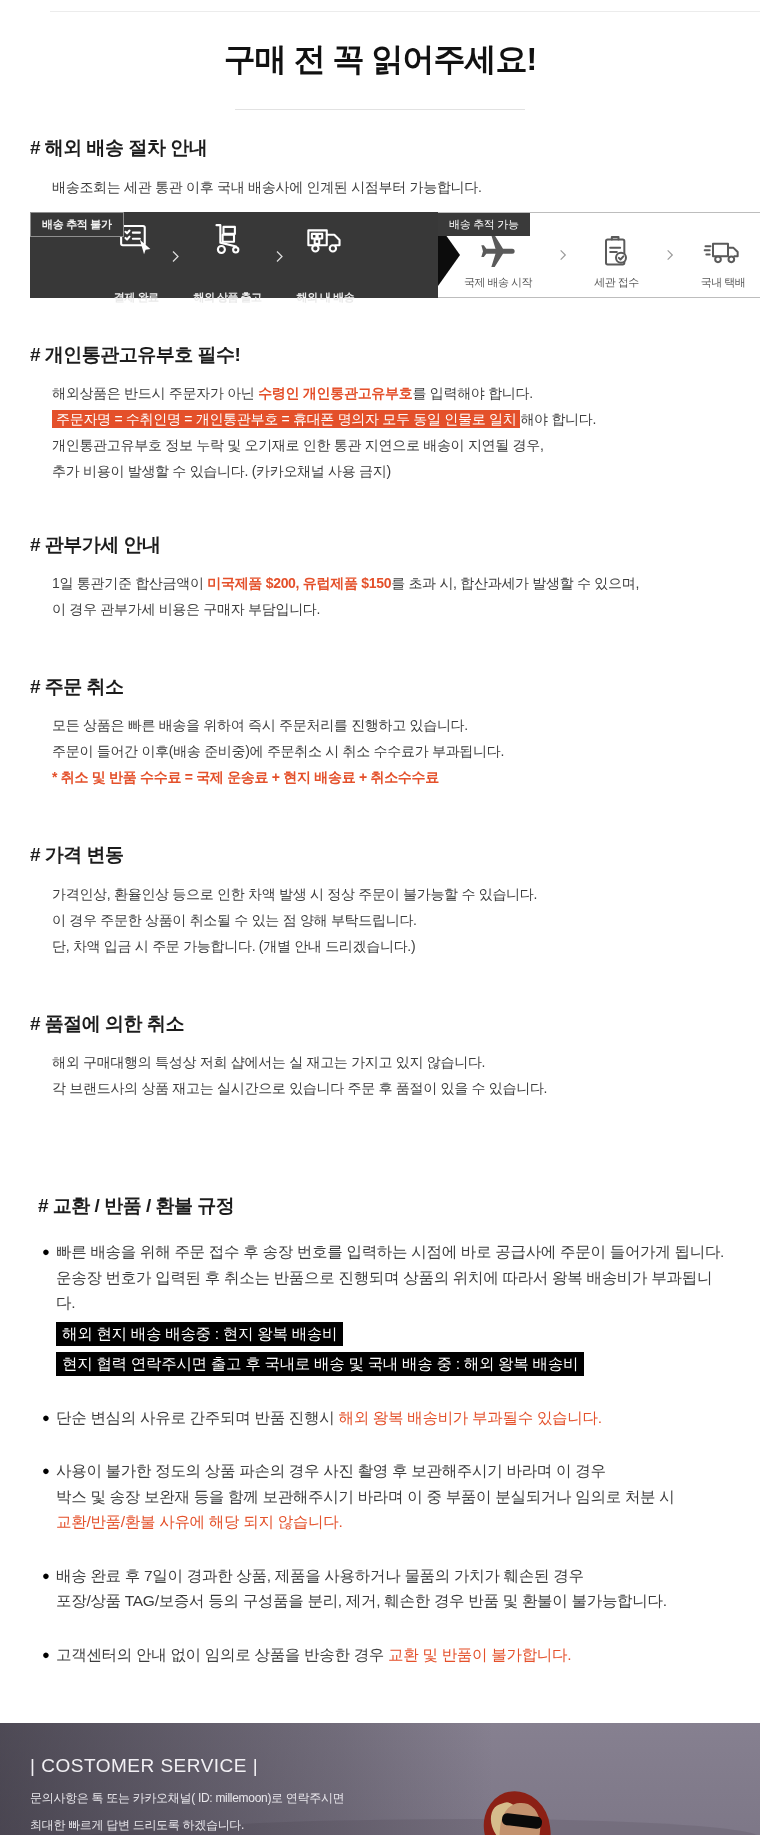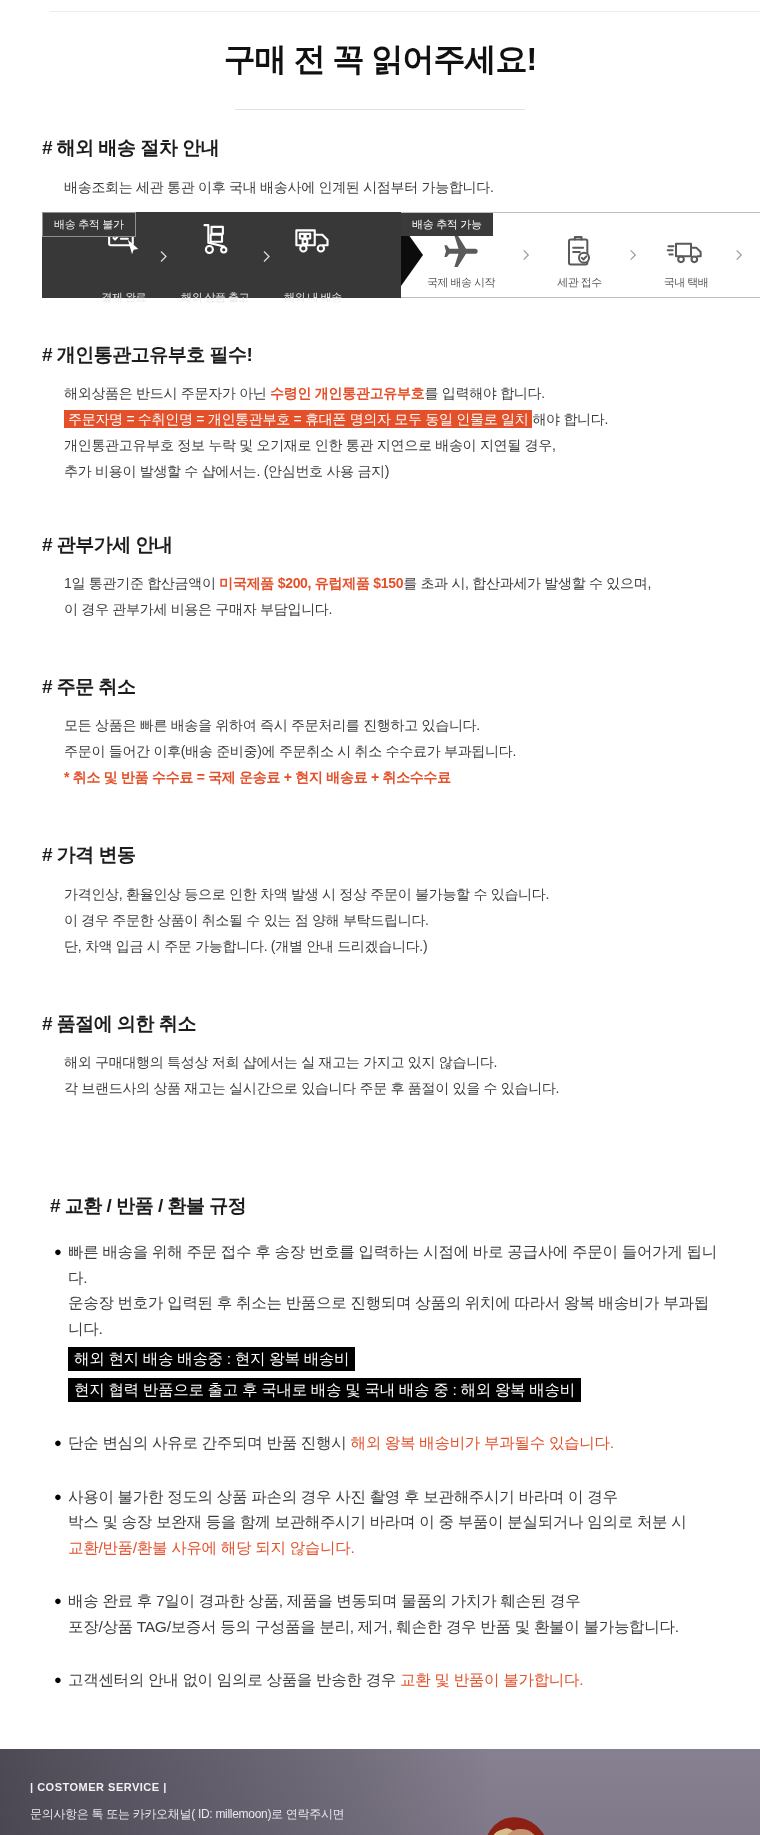--- a/index.html
+++ b/index.html
@@ -10,33 +10,33 @@
   }
   *{margin:0;padding:0;box-sizing:border-box;}
   html,body{background:#fff;}
   body{font-family:"Liberation Sans","DejaVu Sans",sans-serif;color:var(--body);}
   .page{width:760px;min-height:1835px;margin:0 auto;background:#fff;overflow:hidden;}
 
   .top-rule{margin:11px 0 0 50px;border-top:1px solid #ececec;}
   h1.title{margin-top:26px;text-align:center;font-size:32px;font-weight:700;color:#111;letter-spacing:-1px;}
   .title-rule{width:290px;margin:27px auto 0;border-top:1px solid #e2e2e2;}
 
-  .main{padding:0 42px;}
+  .main{padding:0 30px;}
   .sec h2{font-size:19px;font-weight:700;color:var(--ink);letter-spacing:-.5px;}
   .sec p{font-size:14px;line-height:26px;color:var(--body);margin-left:22px;letter-spacing:-.3px;}
   .s1{margin-top:25px;}
   .s1 p{margin-top:13px;}
   .em{color:var(--accent);font-weight:700;}
   .em-reg{color:var(--accent);}
   .hl-orange{background:var(--accent);color:#fff;padding:1px 4px;}
   .hl-black{display:inline-block;background:#000;color:#fff;padding:2px 6px;margin-top:6px;font-size:15.5px;line-height:20px;letter-spacing:-.3px;}
 
   
   .diagram{display:flex;margin-top:12px;height:86px;}
-  .diag-left{position:relative;width:359px;background:var(--diag-dark);flex:none;}
+  .diag-left{position:relative;width:408px;background:var(--diag-dark);flex:none;font-weight:bold;}
   .diag-right{position:relative;flex:1;background:#fff;border:1px solid #bdbdbd;border-left:none;}
   .tag{position:absolute;top:0;left:0;font-size:11px;padding:4px 11px;letter-spacing:-.3px;}
   .tag-outline{border:1px solid #8f8f8f;color:#f1f1f1;background:var(--diag-dark);}
   .tag-dark{background:#3a3a3a;color:#fff;}
   .steps{display:flex;align-items:center;justify-content:center;height:100%;gap:10px;}
   .diag-left .steps{padding-top:14px;}
   .diag-right .steps{padding-top:12px;padding-left:26px;gap:24px;}
   .step{display:flex;flex-direction:column;align-items:center;gap:3px;}
   .step .slabel{font-size:11px;letter-spacing:-.5px;white-space:nowrap;}
   .diag-left .step{color:#fff;gap:29px;}
@@ -75,21 +75,21 @@
     background:linear-gradient(180deg,#868090 0%,#7e7888 28%,#6f6978 52%,#4f4a57 76%,#302d36 100%);}
   .f-ridge{position:absolute;left:0;right:0;top:96px;height:70px;background:#6e6877;border-radius:100% 60% 0 0/60px 30px 0 0;opacity:.6;}
   .w-scarf{position:absolute;left:484px;bottom:238px;width:66px;height:74px;background:#8c2015;
     border-radius:52% 58% 46% 54%;transform:rotate(-6deg);}
   .w-hair{position:absolute;left:492px;bottom:258px;width:30px;height:42px;background:#d6bd8c;border-radius:50% 40% 30% 60%;transform:rotate(-18deg);}
   .w-head{position:absolute;left:500px;bottom:246px;width:40px;height:54px;background:#c3926e;border-radius:46% 46% 42% 42%;transform:rotate(6deg);}
   .w-glasses{position:absolute;left:502px;bottom:276px;width:40px;height:12px;background:#0a0a0a;border-radius:5px;transform:rotate(7deg);}
   .f-shade{position:absolute;inset:0;background:linear-gradient(90deg,rgba(22,20,27,.5) 0%,rgba(22,20,27,.18) 45%,rgba(22,20,27,0) 65%);}
 
   .f-text{position:relative;z-index:5;padding:32px 30px 0;}
-  .cs-title{font-size:11px;color:#f2f0f4;letter-spacing:.5px;font-weight:700;}
+  .cs-title{font-size:19px;color:#f2f0f4;letter-spacing:.5px;font-weight:400;}
   .cs-line{font-size:12px;line-height:27px;color:#e9e7ec;letter-spacing:-.3px;}
   .cs-line.first{margin-top:8px;}
 
   svg{display:block;}
 </style>
 </head>
 <body>
 
 <div class="page">
 
@@ -219,21 +219,21 @@
         </div>
       </div>
     </section>
 
     <section class="sec s2">
       <h2># 개인통관고유부호 필수!</h2>
       <div class="lines">
         <p><span>해외상품은 반드시 주문자가 아닌 </span><span class="em">수령인 개인통관고유부호</span><span>를 입력해야 합니다.</span></p>
         <p><span class="hl-orange">주문자명 = 수취인명 = 개인통관부호 = 휴대폰 명의자 모두 동일 인물로 일치</span><span>해야 합니다.</span></p>
         <p>개인통관고유부호 정보 누락 및 오기재로 인한 통관 지연으로 배송이 지연될 경우,</p>
-        <p>추가 비용이 발생할 수 샵에서는. (안심번호 사용 금지)</p>
+        <p>추가 비용이 발생할 수 있습니다. (카카오채널 사용 금지)</p>
       </div>
     </section>
 
     <section class="sec s3">
       <h2># 관부가세 안내</h2>
       <div class="lines">
         <p><span>1일 통관기준 합산금액이 </span><span class="em">미국제품 $200, 유럽제품 $150</span><span>를 초과 시, 합산과세가 발생할 수 있으며,</span></p>
         <p>이 경우 관부가세 비용은 구매자 부담입니다.</p>
       </div>
     </section>
@@ -266,41 +266,41 @@
 
     <section class="sec s7">
       <h2># 교환 / 반품 / 환불 규정</h2>
       <div class="bullets">
         <div class="bullet">
           <span class="dot">●</span>
           <div class="btext">
             <p>빠른 배송을 위해 주문 접수 후 송장 번호를 입력하는 시점에 바로 공급사에 주문이 들어가게 됩니다.</p>
             <p>운송장 번호가 입력된 후 취소는 반품으로 진행되며 상품의 위치에 따라서 왕복 배송비가 부과됩니다.</p>
             <p><span class="hl-black">해외 현지 배송 배송중 : 현지 왕복 배송비</span></p>
-            <p><span class="hl-black">현지 협력 반품으로 출고 후 국내로 배송 및 국내 배송 중 : 해외 왕복 배송비</span></p>
+            <p><span class="hl-black">현지 협력 연락주시면 출고 후 국내로 배송 및 국내 배송 중 : 해외 왕복 배송비</span></p>
           </div>
         </div>
         <div class="bullet gap-lg">
           <span class="dot">●</span>
           <div class="btext">
             <p><span>단순 변심의 사유로 간주되며 반품 진행시 </span><span class="em-reg">해외 왕복 배송비가 부과될수 있습니다.</span></p>
           </div>
         </div>
         <div class="bullet gap-lg">
           <span class="dot">●</span>
           <div class="btext">
             <p>사용이 불가한 정도의 상품 파손의 경우 사진 촬영 후 보관해주시기 바라며 이 경우</p>
             <p>박스 및 송장 보완재 등을 함께 보관해주시기 바라며 이 중 부품이 분실되거나 임의로 처분 시</p>
             <p><span class="em-reg">교환/반품/환불 사유에 해당 되지 않습니다.</span></p>
           </div>
         </div>
         <div class="bullet gap-lg">
           <span class="dot">●</span>
           <div class="btext">
-            <p>배송 완료 후 7일이 경과한 상품, 제품을 변동되며 물품의 가치가 훼손된 경우</p>
+            <p>배송 완료 후 7일이 경과한 상품, 제품을 사용하거나 물품의 가치가 훼손된 경우</p>
             <p>포장/상품 TAG/보증서 등의 구성품을 분리, 제거, 훼손한 경우 반품 및 환불이 불가능합니다.</p>
           </div>
         </div>
         <div class="bullet gap-lg">
           <span class="dot">●</span>
           <div class="btext">
             <p><span>고객센터의 안내 없이 임의로 상품을 반송한 경우 </span><span class="em-reg">교환 및 반품이 불가합니다.</span></p>
           </div>
         </div>
       </div>

